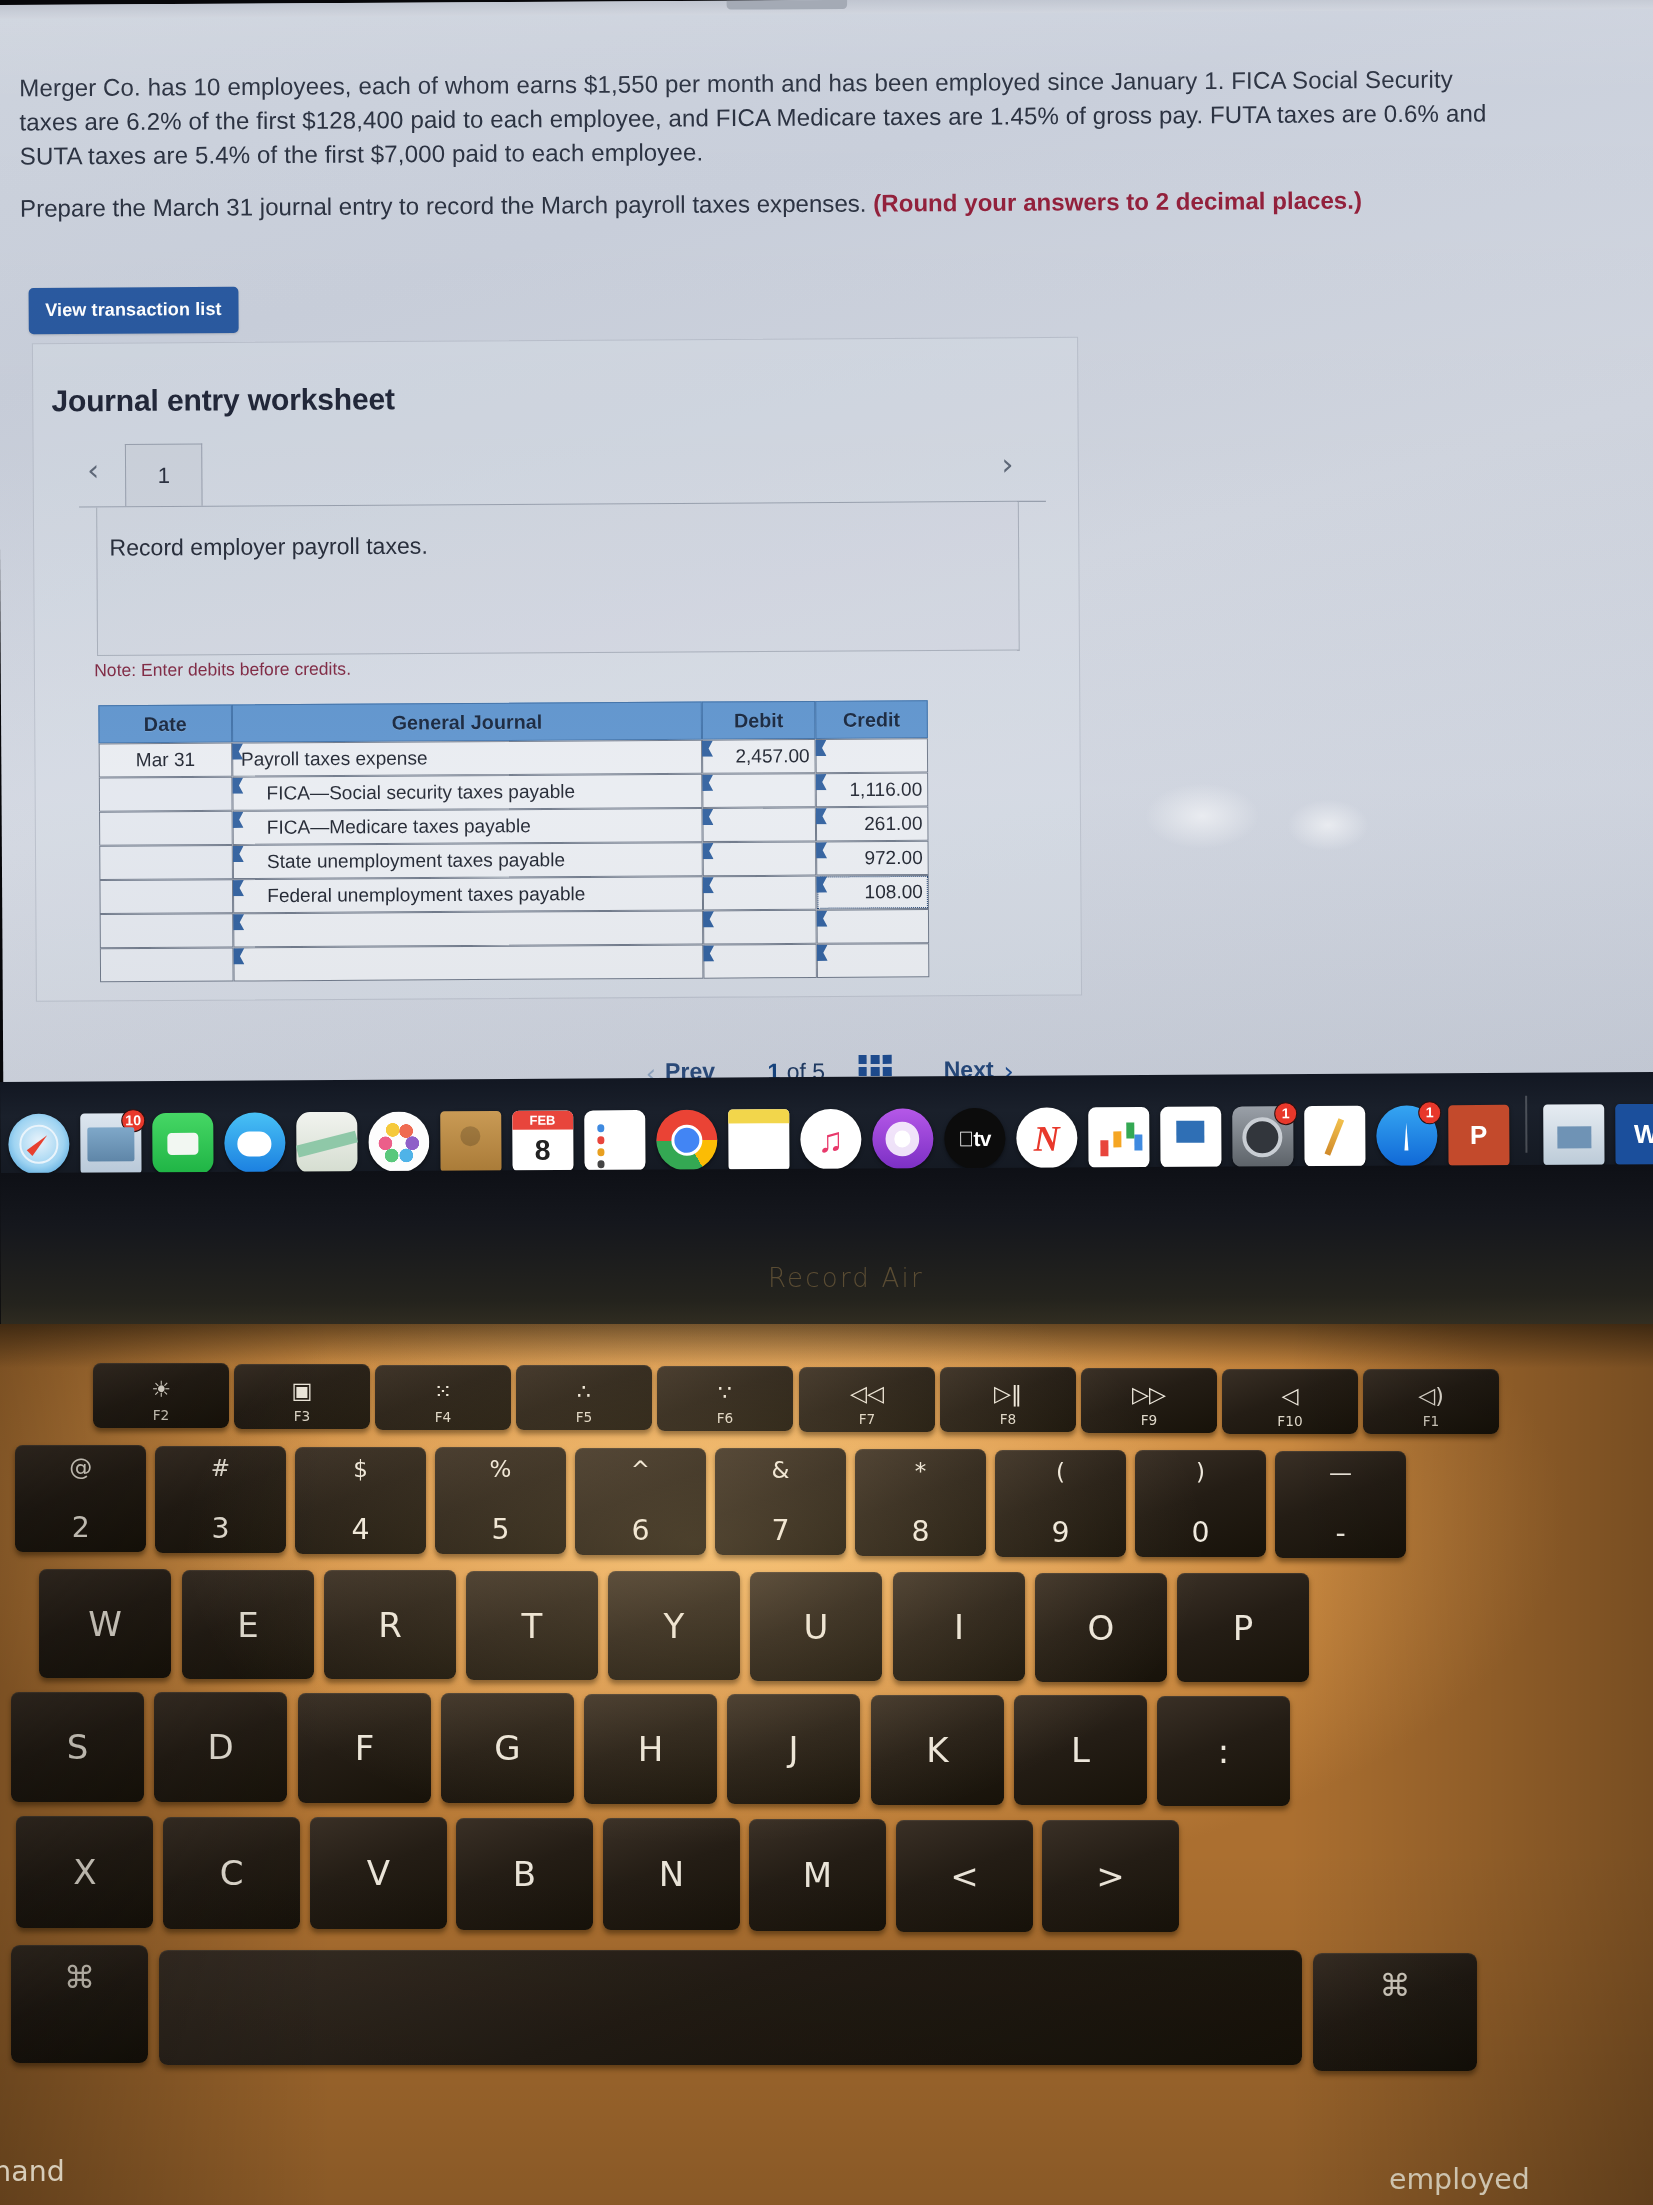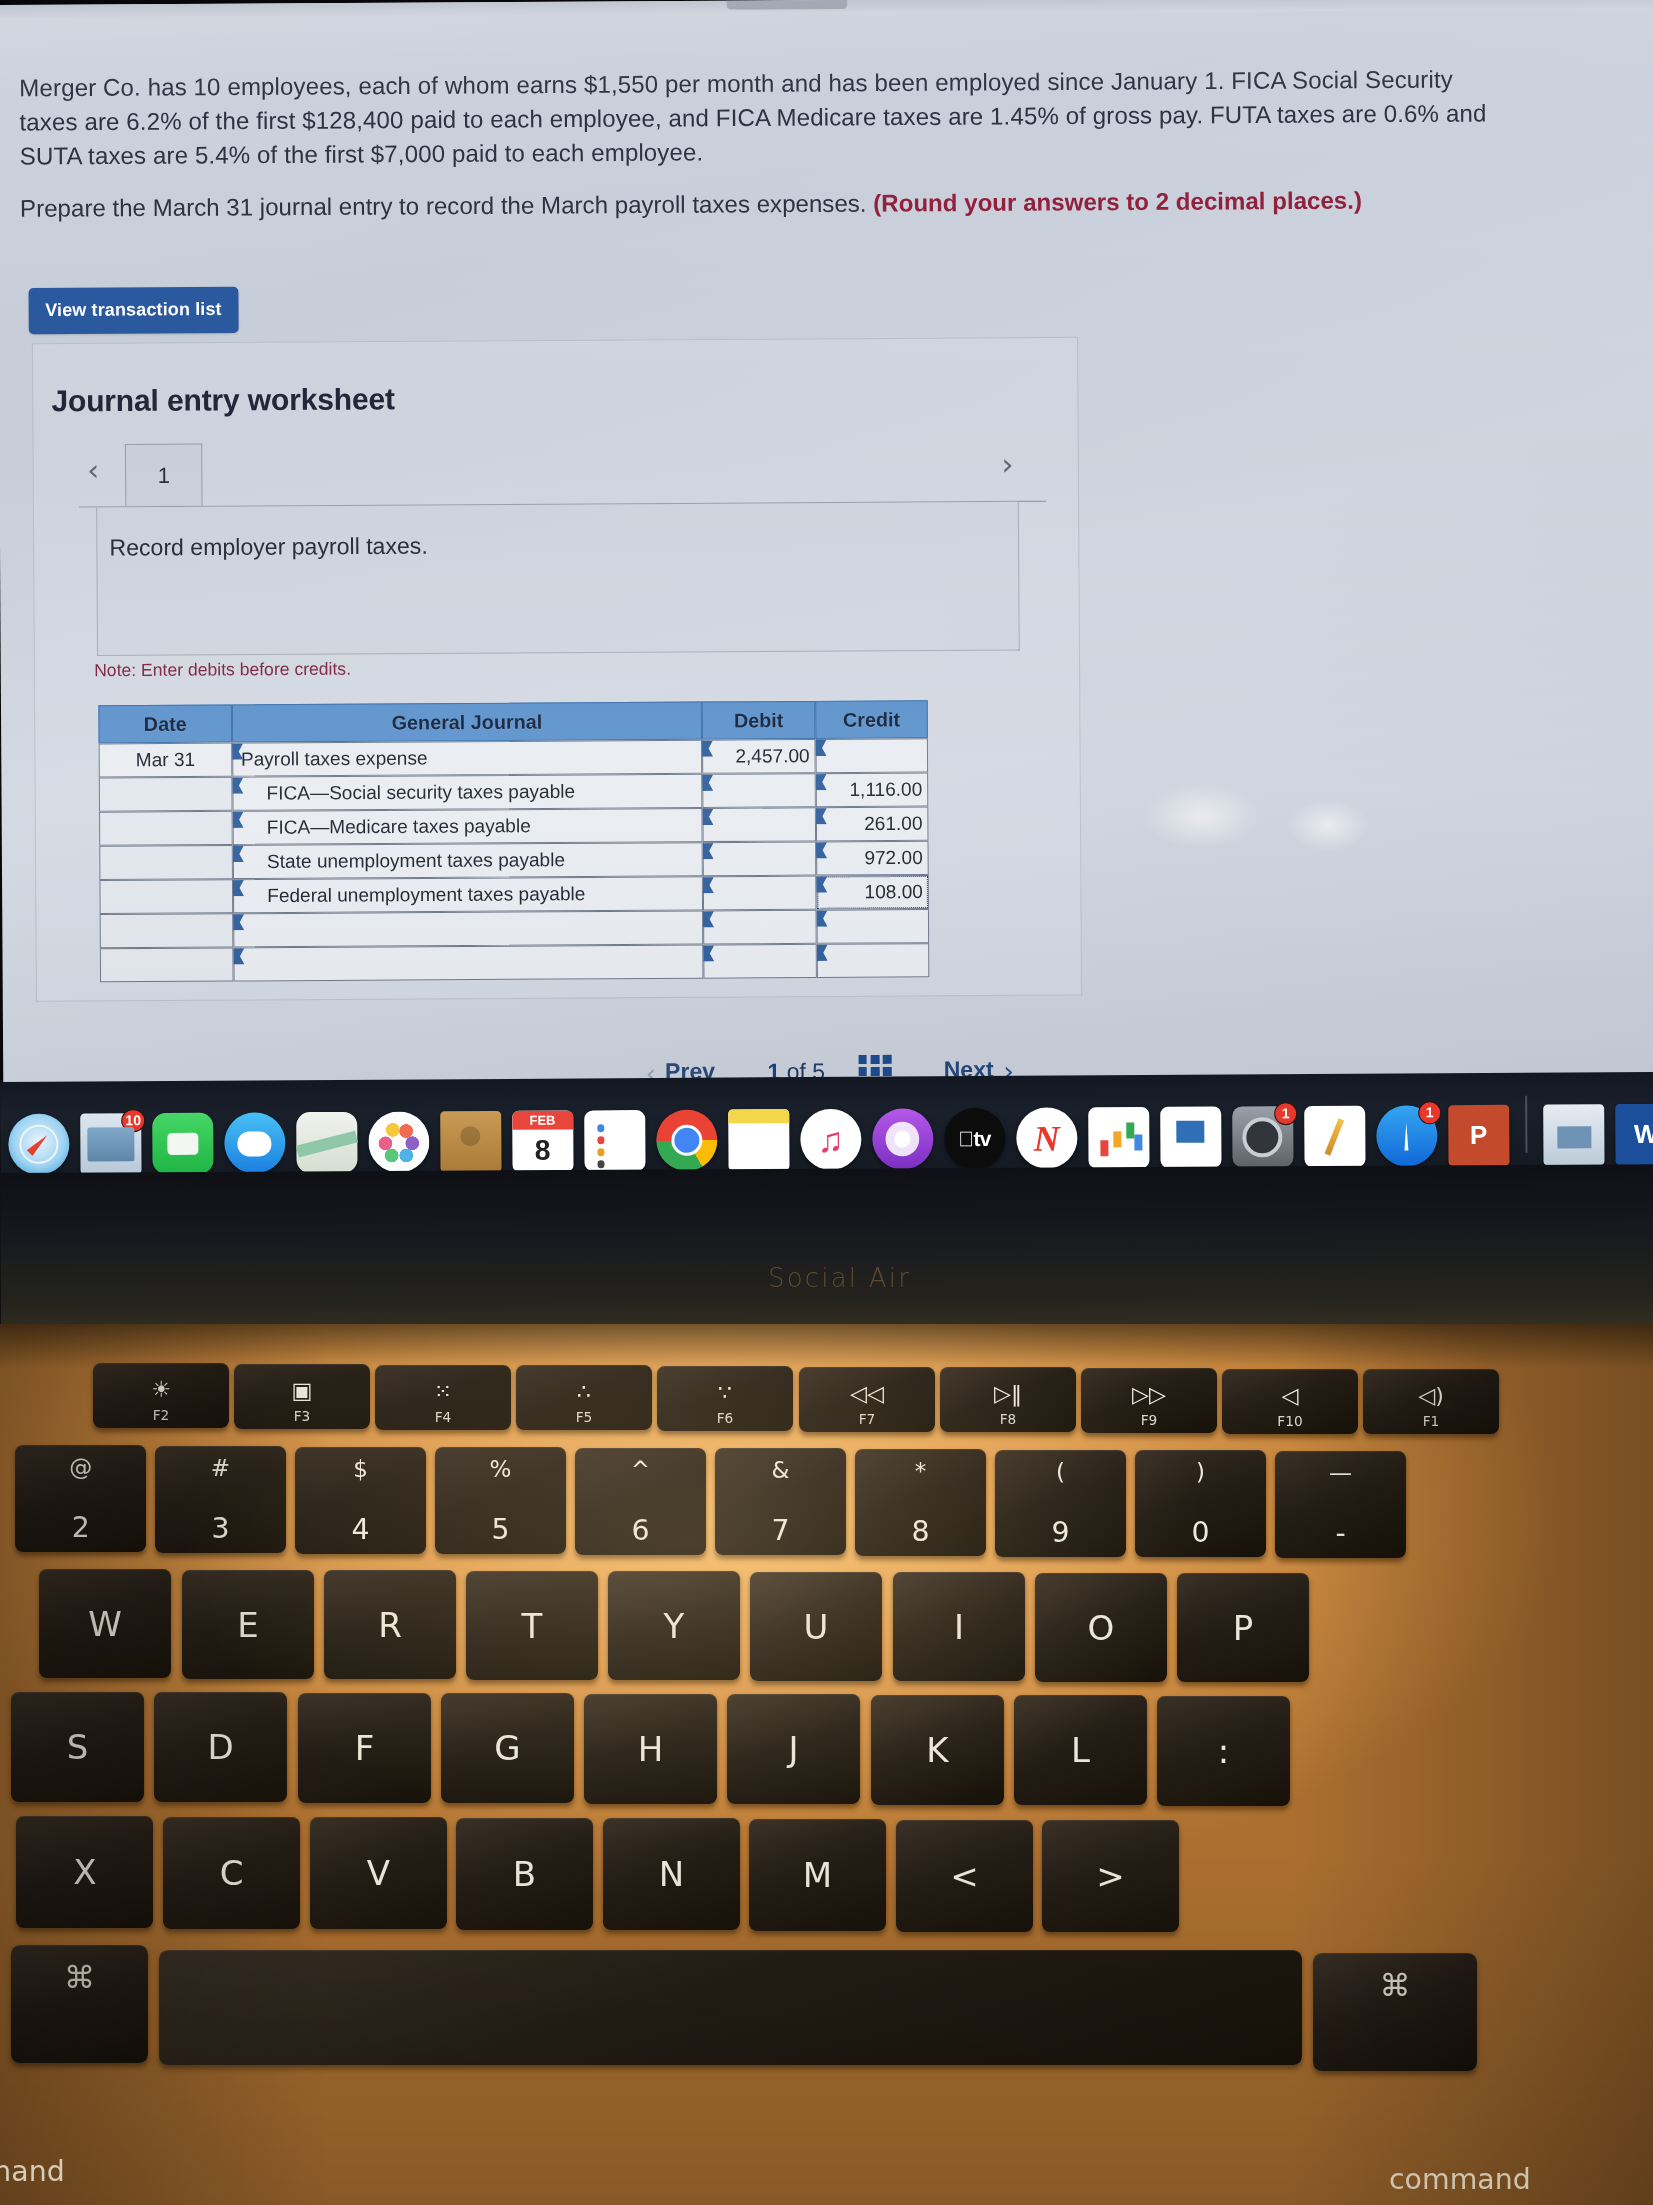--- a/index.html
+++ b/index.html
@@ -599,21 +599,21 @@
         <div class="dockicon ic-preview" title="Preview">
           <span class="dot-run"></span>
         </div>
         <div class="dockicon ic-word" title="Word">
           <span>W</span>
         </div>
       </div>
   </div>
 
   <div id="bezel-bottom"></div>
-  <div id="mbalabel">Social Air</div>
+  <div id="mbalabel">Record Air</div>
 
   <div id="keyboard">
     <div id="kb-shadowtop"></div>
     <div id="keys">
         <div class="key fnkey" style="left: 93px; top: 39px; width: 136px; height: 65px;">
           <span class="ficon">☀</span>
           <span class="fkl">F2</span>
         </div>
         <div class="key fnkey" style="left: 234px; top: 40px; width: 136px; height: 65px;">
           <span class="ficon">▣</span>
@@ -774,16 +774,16 @@
         </div>
         <div class="key wide" style="left: 159px; top: 626px; width: 1143px; height: 115px;"></div>
         <div class="key wide" style="left: 1313px; top: 629px; width: 164px; height: 118px; display: flex; align-items: flex-start; justify-content: center;">
           <span class="cmdglyph" style="margin-top: 14.2px;">⌘</span>
         </div>
       </div>
     <div id="kb-vignette"></div>
   </div>
 
   <div id="cmd-left-label">mand</div>
-  <div id="cmd-right-label">command</div>
+  <div id="cmd-right-label">employed</div>
 
 </div>
 
 
 </body></html>

